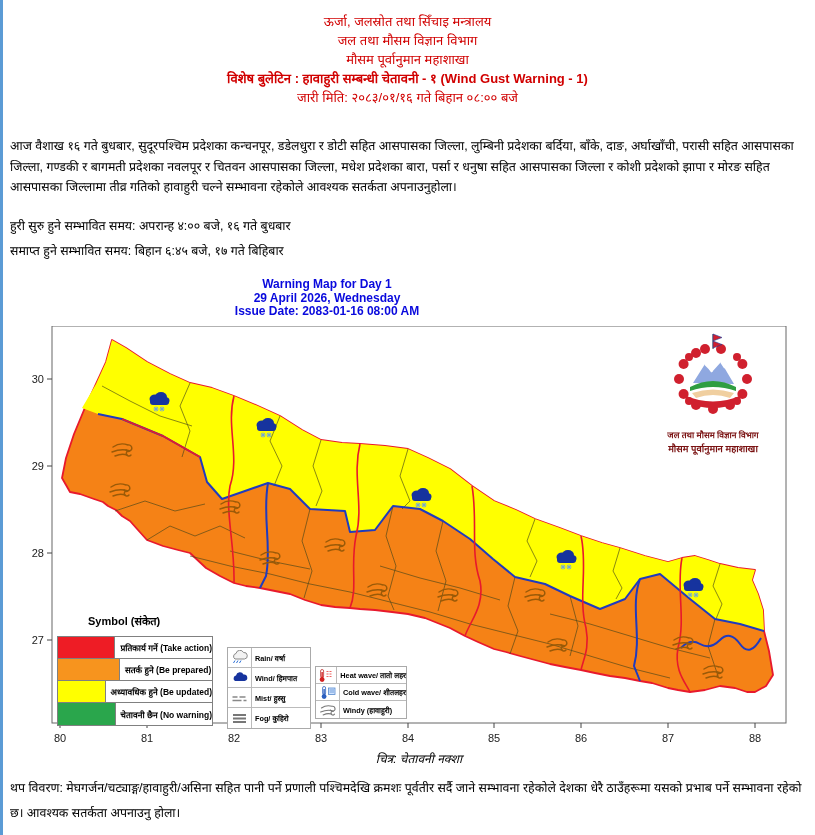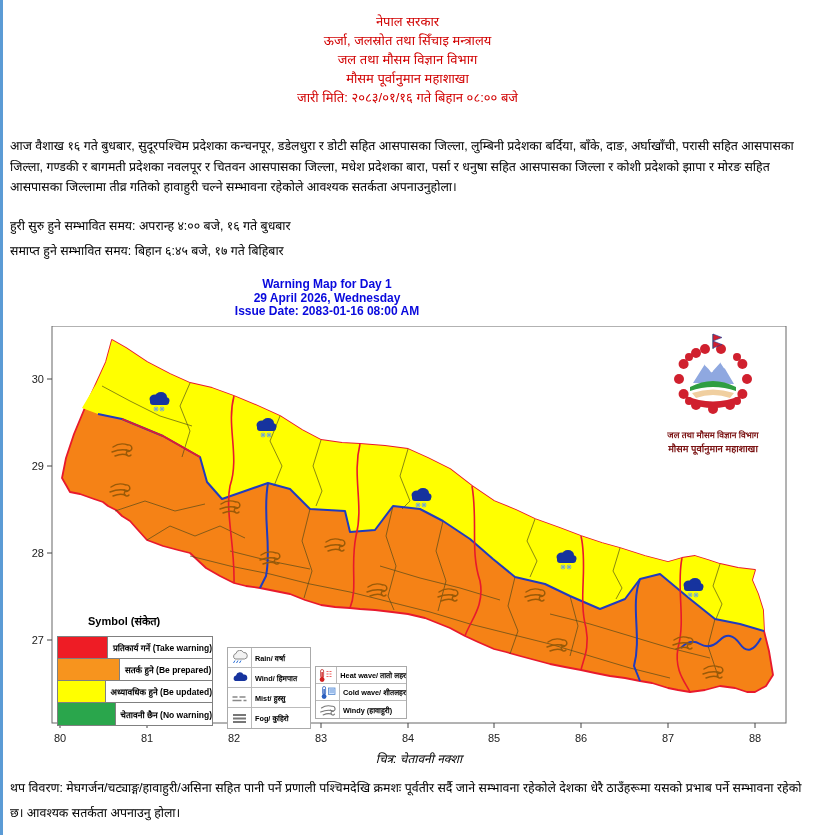--- a/index.html
+++ b/index.html
@@ -42,24 +42,24 @@
         border-right:1px solid #bbb;box-sizing:border-box;align-self:stretch;}
   .wxlb{flex:1;font-size:7.3px;font-weight:bold;padding-left:3px;white-space:nowrap;}
   svg text{font-family:"Liberation Sans","DejaVu Sans",sans-serif;}
 </style>
 </head>
 <body>
 
 <div class="accent"></div>
 
 <div class="hdr">
-  <div>नेपाल सरकार</div>
   <div>ऊर्जा, जलस्रोत तथा सिँचाइ मन्त्रालय</div>
   <div>जल तथा मौसम विज्ञान विभाग</div>
   <div>मौसम पूर्वानुमान महाशाखा</div>
+  <div class="b">विशेष बुलेटिन : हावाहुरी सम्बन्धी  चेतावनी - १ (Wind Gust Warning - 1)</div>
   <div>जारी  मिति: २०८३/०१/१६ गते बिहान ०८:०० बजे</div>
 </div>
 
 <div class="para p1">आज वैशाख १६ गते बुधबार, सुदूरपश्चिम प्रदेशका कन्चनपूर, डडेलधुरा र डोटी सहित आसपासका जिल्ला,  लुम्बिनी प्रदेशका बर्दिया, बाँके, दाङ, अर्घाखाँची, परासी सहित आसपासका जिल्ला, गण्डकी र बागमती प्रदेशका  नवलपूर र चितवन आसपासका जिल्ला, मधेश प्रदेशका बारा, पर्सा र धनुषा  सहित आसपासका जिल्ला र कोशी प्रदेशको झापा र मोरङ सहित आसपासका जिल्लामा तीव्र गतिको हावाहुरी चल्ने सम्भावना रहेकोले आवश्यक सतर्कता अपनाउनुहोला।</div>
 <div class="tline t1">हुरी सुरु हुने सम्भावित समय: अपरान्ह ४:०० बजे, १६ गते बुधबार</div>
 <div class="tline t2">समाप्त हुने सम्भावित समय: बिहान ६:४५ बजे, १७ गते बिहिबार</div>
 
 <div class="maptitle">
   <div>Warning Map for Day 1</div>
   <div>29 April 2026, Wednesday</div>
@@ -215,21 +215,21 @@
     <text x="14" y="231" text-anchor="end">28</text>
     <text x="14" y="318" text-anchor="end">27</text>
   </g>
 </svg>
 </div>
 
 <div class="symtitle">Symbol (संकेत)</div>
 <div class="symtab">
   <div class="symrow">
     <div class="symsw" style="background: rgb(238, 28, 37);"></div>
-    <div class="symlb">प्रतिकार्य गर्ने (Take warning)</div>
+    <div class="symlb">प्रतिकार्य गर्ने (Take action)</div>
   </div>
   <div class="symrow">
     <div class="symsw" style="background: rgb(247, 148, 30);"></div>
     <div class="symlb">सतर्क हुने (Be prepared)</div>
   </div>
   <div class="symrow">
     <div class="symsw" style="background: rgb(255, 255, 0);"></div>
     <div class="symlb">अध्यावधिक हुने (Be updated)</div>
   </div>
   <div class="symrow">

